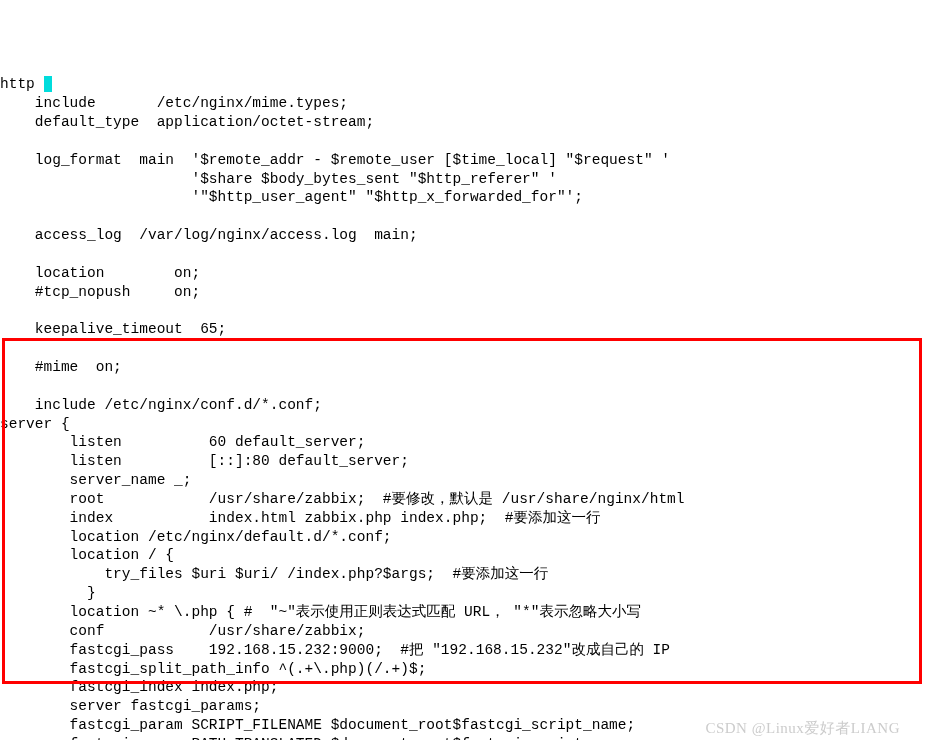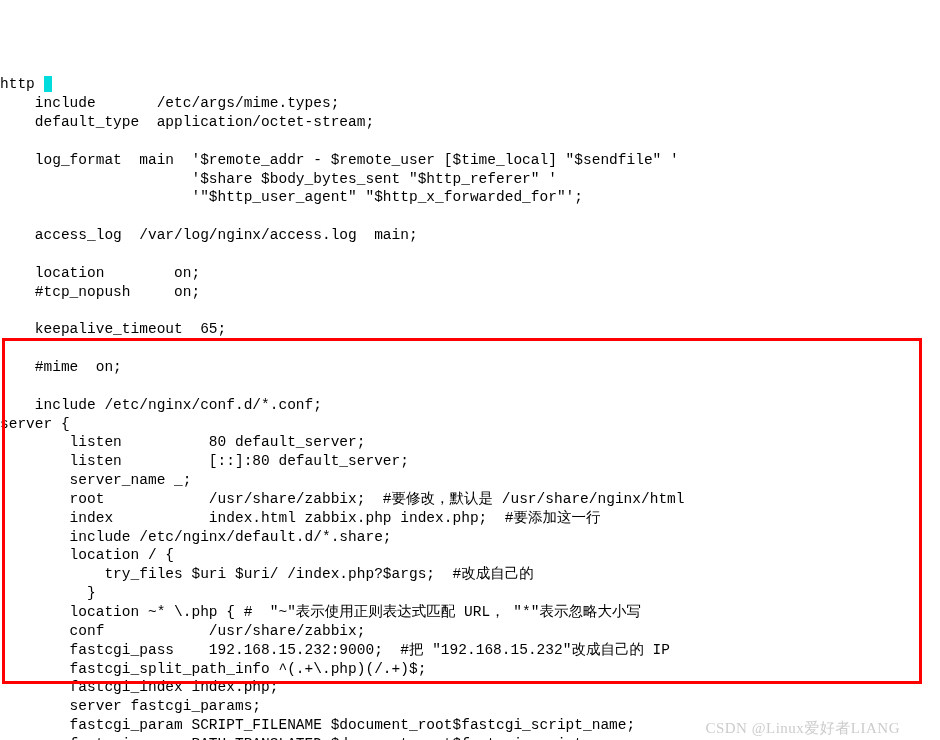--- a/index.html
+++ b/index.html
@@ -56,46 +56,46 @@
       letter-spacing: 0.5px;
       margin-top: 37px;
     }
   </style>
 </head>
 <body>
 
 
 
 <div class="editor-content"><span><span>http </span><span class="cursor">{</span></span>
-<span>    include       /etc/args/mime.types;</span>
+<span>    include       /etc/nginx/mime.types;</span>
 <span>    default_type  application/octet-stream;</span>
 <span></span>
-<span>    log_format  main  '$remote_addr - $remote_user [$time_local] "$sendfile" '</span>
+<span>    log_format  main  '$remote_addr - $remote_user [$time_local] "$request" '</span>
 <span>                      '$share $body_bytes_sent "$http_referer" '</span>
 <span>                      '"$http_user_agent" "$http_x_forwarded_for"';</span>
 <span></span>
 <span>    access_log  /var/log/nginx/access.log  main;</span>
 <span></span>
 <span>    location        on;</span>
 <span>    #tcp_nopush     on;</span>
 <span></span>
 <span>    keepalive_timeout  65;</span>
 <span></span>
 <span>    #mime  on;</span>
 <span></span>
 <span>    include /etc/nginx/conf.d/*.conf;</span>
 <span>server {</span>
-<span>        listen          80 default_server;</span>
+<span>        listen          60 default_server;</span>
 <span>        listen          [::]:80 default_server;</span>
 <span>        server_name _;</span>
 <span>        root            /usr/share/zabbix;  #要修改，默认是 /usr/share/nginx/html</span>
 <span>        index           index.html zabbix.php index.php;  #要添加这一行</span>
-<span>        include /etc/nginx/default.d/*.share;</span>
+<span>        location /etc/nginx/default.d/*.conf;</span>
 <span>        location / {</span>
-<span>            try_files $uri $uri/ /index.php?$args;  #改成自己的</span>
+<span>            try_files $uri $uri/ /index.php?$args;  #要添加这一行</span>
 <span>          }</span>
 <span>        location ~* \.php { #  "~"表示使用正则表达式匹配 URL， "*"表示忽略大小写</span>
 <span>        conf            /usr/share/zabbix;</span>
 <span>        fastcgi_pass    192.168.15.232:9000;  #把 "192.168.15.232"改成自己的 IP</span>
 <span>        fastcgi_split_path_info ^(.+\.php)(/.+)$;</span>
 <span>        fastcgi_index index.php;</span>
 <span>        server fastcgi_params;</span>
 <span>        fastcgi_param SCRIPT_FILENAME $document_root$fastcgi_script_name;</span>
 <span>        fastcgi_param PATH_TRANSLATED $document_root$fastcgi_script_name;</span>
 

